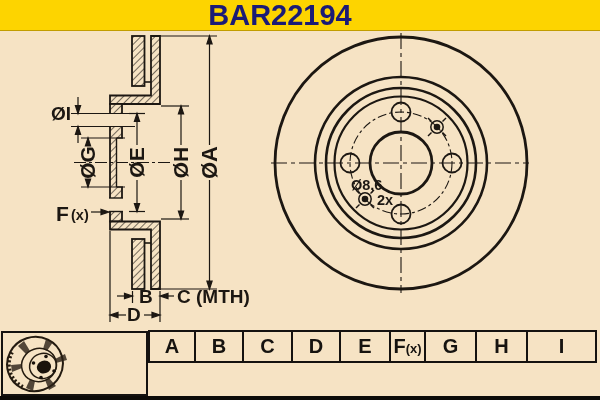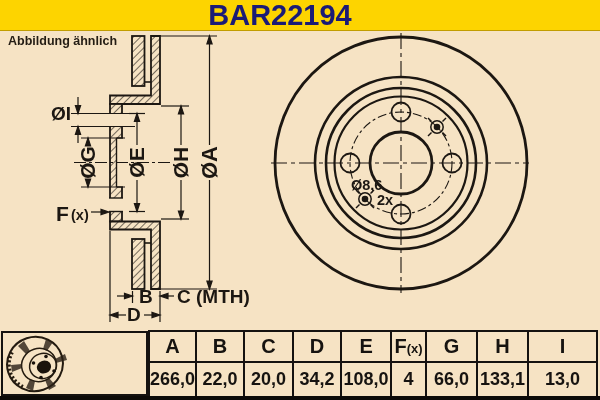--- a/index.html
+++ b/index.html
@@ -45,21 +45,20 @@
 </head>
 <body>
 
 <div class="stage">
 
   <div class="banner">
     <div class="title">BAR22194</div>
   </div>
 
   <div class="note">
-    <div>Abbildung ähnlich</div>
   </div>
 
   <svg id="drawing" width="600" height="296" viewBox="0 30 600 296">
     <defs>
       <pattern id="hatch" width="5" height="5" patternUnits="userSpaceOnUse" patternTransform="rotate(45)">
         <rect width="5" height="5" fill="#f6e3c4"></rect>
         <line x1="0" y1="0" x2="0" y2="5" stroke="#1c1712" stroke-width="1.2"></line>
       </pattern>
     </defs>
 
@@ -247,28 +246,17 @@
       <th>A</th>
       <th>B</th>
       <th>C</th>
       <th>D</th>
       <th>E</th>
       <th><span>F</span><span class="fx-small">(x)</span></th>
       <th>G</th>
       <th>H</th>
       <th>I</th>
     </tr>
-    <tr>
-      <td>266,0</td>
-      <td>22,0</td>
-      <td>20,0</td>
-      <td>34,2</td>
-      <td>108,0</td>
-      <td>4</td>
-      <td>66,0</td>
-      <td>133,1</td>
-      <td>13,0</td>
-    </tr>
   </tbody>
     </table>
 
   <div class="bottom-bar"></div>
 </div>
 
 </body></html>

